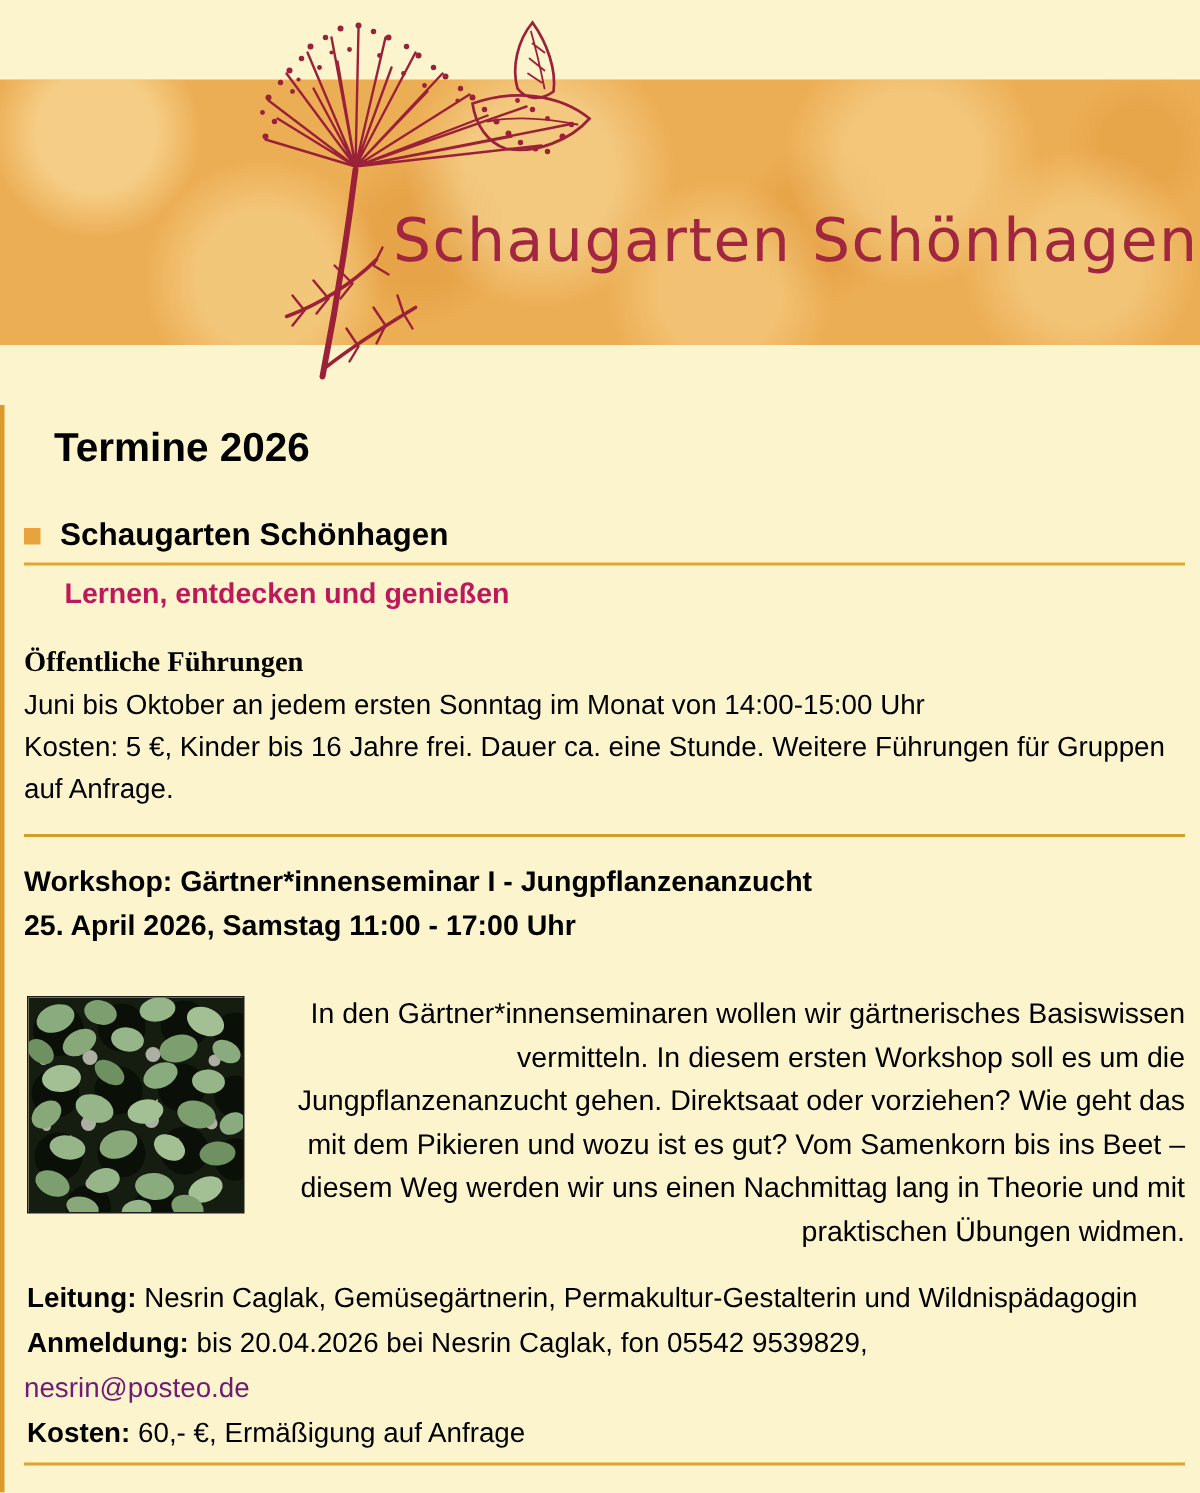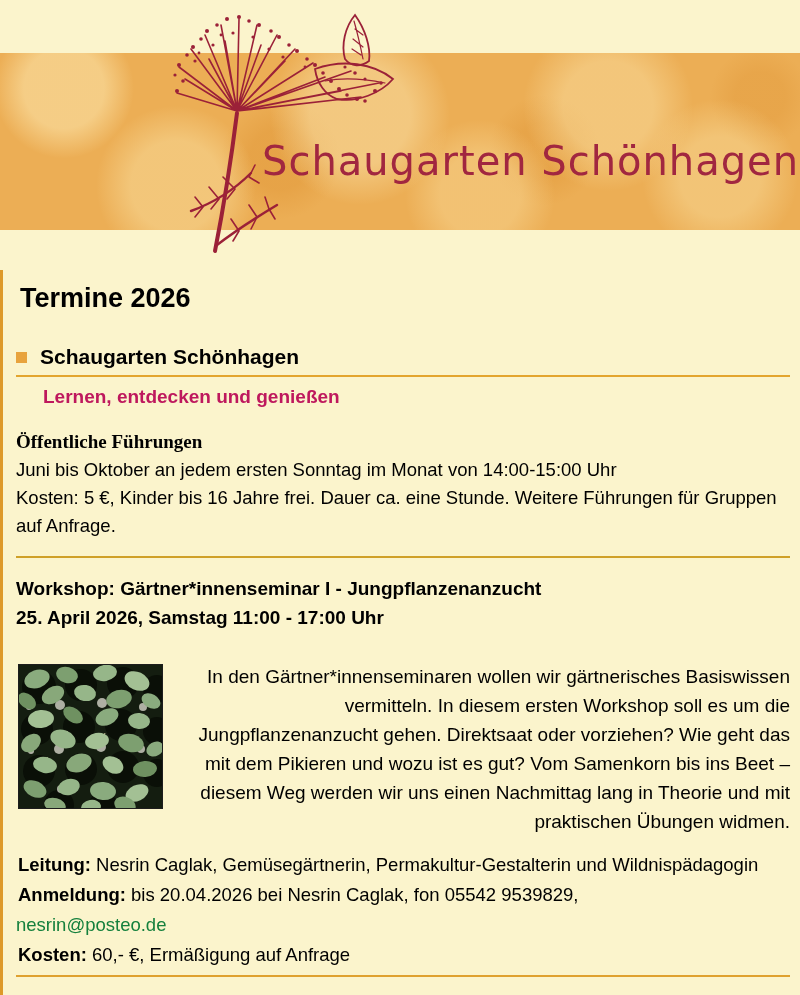--- a/index.html
+++ b/index.html
@@ -31,21 +31,21 @@
     font-family:"DejaVu Sans",sans-serif;
     font-size:40px;font-weight:500;color:#A12740;letter-spacing:1px;
     white-space:nowrap;
   }
   
   .content{
     margin-top:40px;height:725px;box-sizing:border-box;
     border-left:3px solid #DD9929;
     padding:13px 10px 0 13px;
   }
-  h1.page-title{font-size:27px;line-height:30px;margin:0 0 0 4px;font-weight:bold;}
+  h1.page-title{font-size:27px;line-height:30px;margin:0 0 0 20px;font-weight:bold;}
   .section-head{
     display:flex;align-items:center;gap:13px;
     margin-top:32px;padding-bottom:6px;
     border-bottom:2px solid #E3A52E;
   }
   .bullet{width:11px;height:11px;background:#E8A33D;flex:0 0 auto;}
   .section-head h2{font-size:21px;margin:0;font-weight:bold;}
   .subheading{
     margin:9px 0 0 27px;color:#be185d;font-weight:bold;font-size:19px;line-height:22px;
   }
@@ -60,21 +60,21 @@
   .workshop-title .line{display:block;}
   .workshop-body{margin-top:30px;text-align:right;}
   .photo{
     float:left;width:143px;height:143px;margin:2px 18px 6px 2px;
     border:1px solid #1d1d1d;display:block;
   }
   .workshop-body p.desc{font-size:19px;line-height:29px;margin:0;}
   .details{clear:both;padding-top:13px;font-size:18.5px;line-height:28px;}
   .details p{margin:2px;}
   .details b{font-weight:bold;}
-  a.email{color:#15803d;text-decoration:none;display:block;}
+  a.email{color:#701a75;text-decoration:none;display:block;}
   hr.rule-bottom{border:none;border-top:2px solid #DFA12F;margin:6px 0 0 0;}
 </style>
 </head>
 <body>
 
 <div class="header">
   <div class="band"></div>
 
   <svg class="plant" viewBox="0 0 240 250" aria-hidden="true">
     <g stroke="#9B2138" fill="none" stroke-linecap="round">

